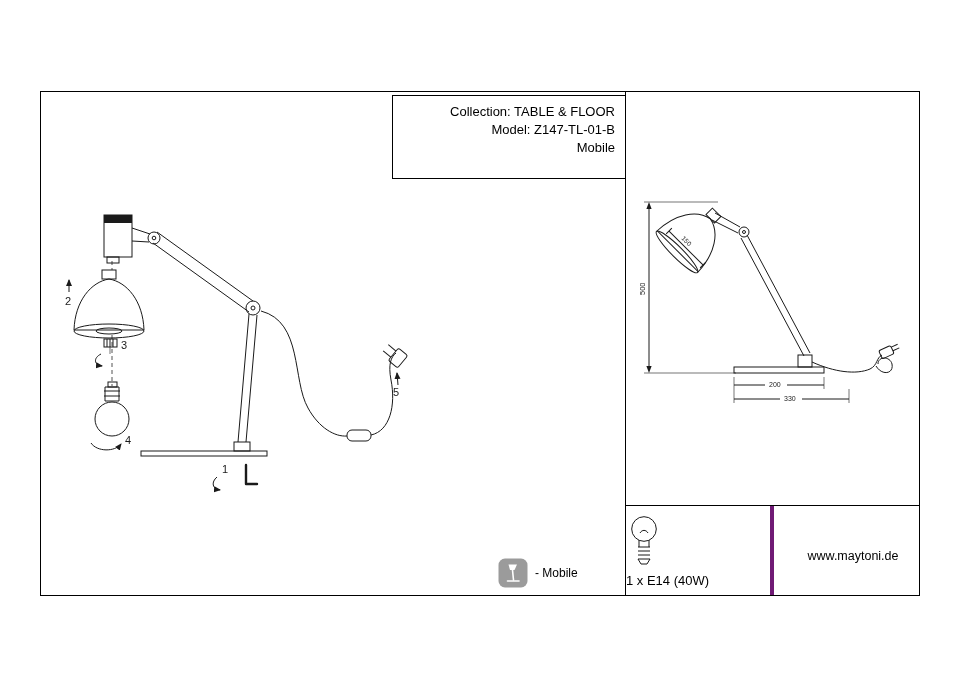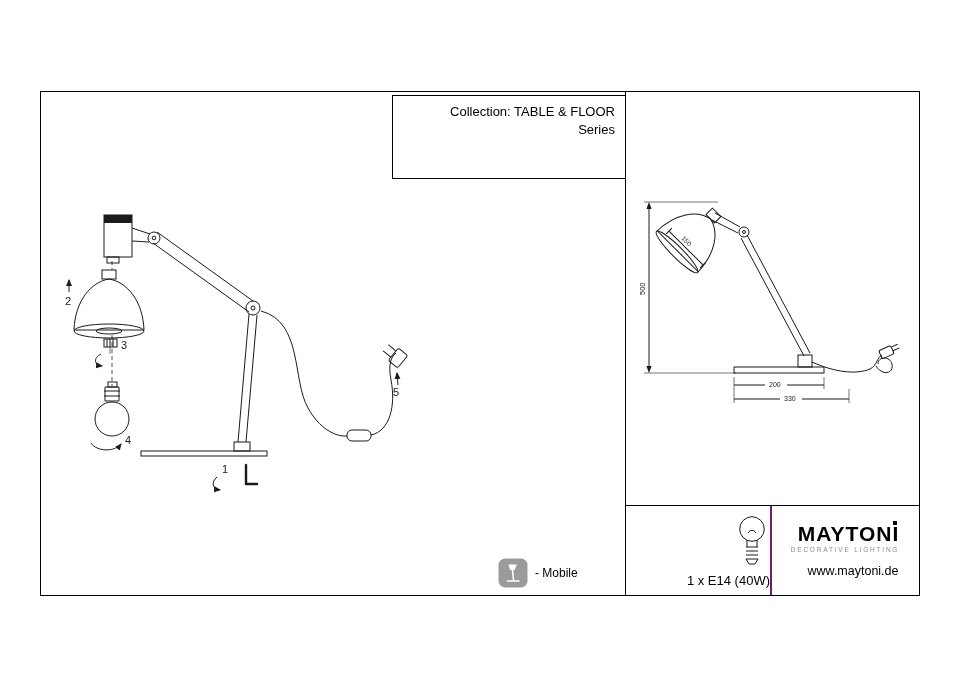--- a/index.html
+++ b/index.html
@@ -5,21 +5,21 @@
   html,body{margin:0;padding:0;background:#ffffff;}
   .page{position:relative;width:960px;height:678px;background:#ffffff;font-family:"Liberation Sans",sans-serif;color:#000;overflow:hidden;}
   .title{position:absolute;top:44px;left:0;width:100%;text-align:center;font-size:28px;letter-spacing:.5px;}
   .main{position:absolute;left:40px;top:91px;width:878px;height:503px;border:1px solid #000;}
   .left-panel{position:absolute;left:0;top:0;width:584px;height:503px;border-right:1px solid #000;}
   .info-box{position:absolute;right:0;top:3px;width:233px;height:84px;border:1px solid #000;border-right:none;box-sizing:border-box;text-align:right;padding:7px 10px 0 0;font-size:13px;line-height:18px;}
   .exploded-svg{position:absolute;left:0;top:0;}
   .mobile-row{position:absolute;left:457px;top:466px;display:flex;align-items:center;gap:7px;}
   .mobile-label{font-size:12px;}
   .right-top{position:absolute;left:585px;top:0;width:293px;height:413px;border-bottom:1px solid #000;}
-  .cell-bulb{position:absolute;left:585px;top:414px;width:144px;height:89px;border-right:2px solid #701a75;display:flex;flex-direction:column;align-items:flex-end;justify-content:center;}
+  .cell-bulb{position:absolute;left:585px;top:414px;width:144px;height:89px;border-right:4px solid #701a75;display:flex;flex-direction:column;align-items:flex-start;justify-content:center;}
   .lamp-spec{font-size:13px;margin-top:3px;}
   .cell-brand{position:absolute;left:730px;top:414px;width:148px;height:89px;display:flex;flex-direction:column;align-items:center;justify-content:center;}
   .brand-block{display:inline-block;text-align:right;}
   .brand-word{position:relative;font-size:21px;font-weight:700;letter-spacing:1px;line-height:22px;}
   .idot{position:absolute;right:2px;top:-2px;width:4px;height:4px;background:#000;}
   .brand-sub{font-size:6.5px;letter-spacing:1.8px;color:#8a8a8a;margin-top:1px;}
   .brand-site{font-size:12.5px;margin-top:11px;margin-left:16px;}
   .linework line,.linework path,.linework rect,.linework circle,.linework ellipse{stroke:#1a1a1a;fill:none;stroke-width:1;}
   .linework .fill{fill:#1a1a1a;stroke:none;}
   .linework text{fill:#1a1a1a;stroke:none;font-family:"Liberation Sans",sans-serif;}
@@ -134,21 +134,22 @@
           <line x1="361" y1="260" x2="361" y2="250"></line>
         </g>
         <g>
           <line x1="357" y1="293" x2="356" y2="281" marker-end="url(#ah)"></line>
           <text x="352" y="304" font-size="11">5</text>
         </g>
       </svg>
 
       <div class="info-box">
         <div>Collection: TABLE &amp; FLOOR</div>
-        <div>Series</div>
+        <div>Model: Z147-TL-01-B</div>
+        <div>Mobile</div>
       </div>
 
       <div class="mobile-row">
         <svg class="mobile-icon" width="30" height="30" viewBox="0 0 30 30">
           <rect x="0.5" y="0.5" width="29" height="29" rx="6.5" fill="#9b9b9b"></rect>
           <g stroke="#ffffff" stroke-width="1.6" fill="none" stroke-linecap="round">
             <path d="M10.5 6.5 H19 L16.5 12 H12 Z" fill="#ffffff" stroke="none"></path>
             <line x1="14.5" y1="12" x2="15.5" y2="22"></line>
             <line x1="9.5" y1="23" x2="21" y2="23"></line>
           </g>
@@ -228,21 +229,17 @@
         <line x1="12" y1="33" x2="24" y2="33"></line>
         <line x1="12" y1="37" x2="24" y2="37"></line>
         <line x1="12" y1="41" x2="24" y2="41"></line>
         <line x1="12" y1="45" x2="24" y2="45"></line>
         <path d="M12 45 L15 50 L21 50 L24 45"></path>
       </svg>
       <div class="lamp-spec">1 x E14 (40W)</div>
     </div>
 
     <div class="cell-brand">
-      <div class="brand-block">
-        <div class="brand-word"><span>MAYTONI</span><span class="idot"></span></div>
-        <div class="brand-sub">DECORATIVE LIGHTING</div>
-      </div>
       <div class="brand-site">www.maytoni.de</div>
     </div>
 
   </div>
 </div>
 
 </body></html>

